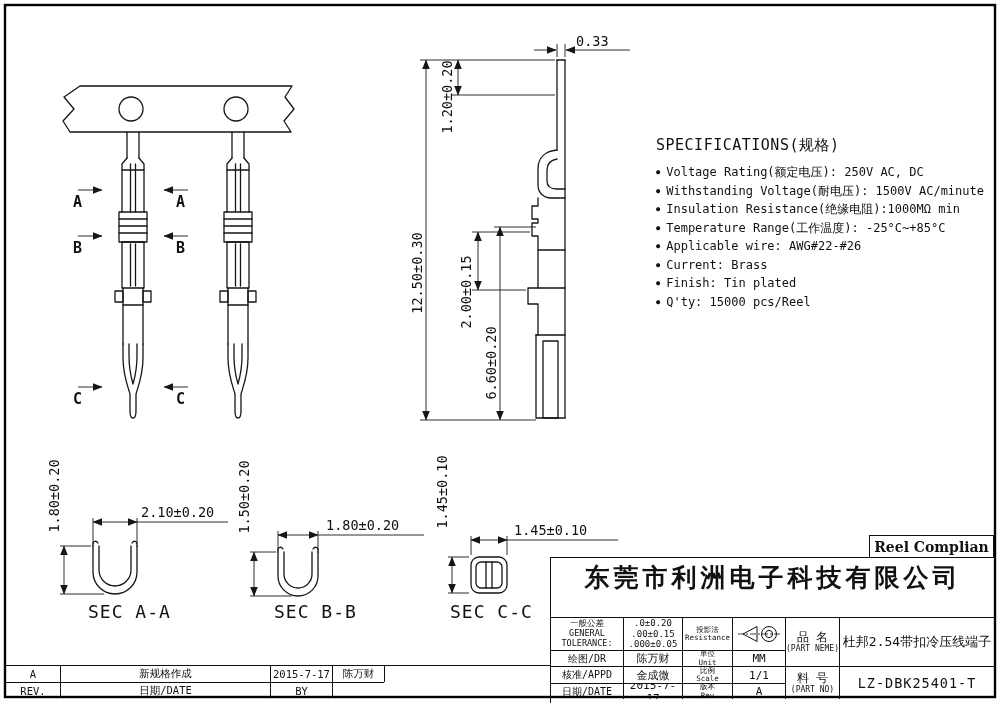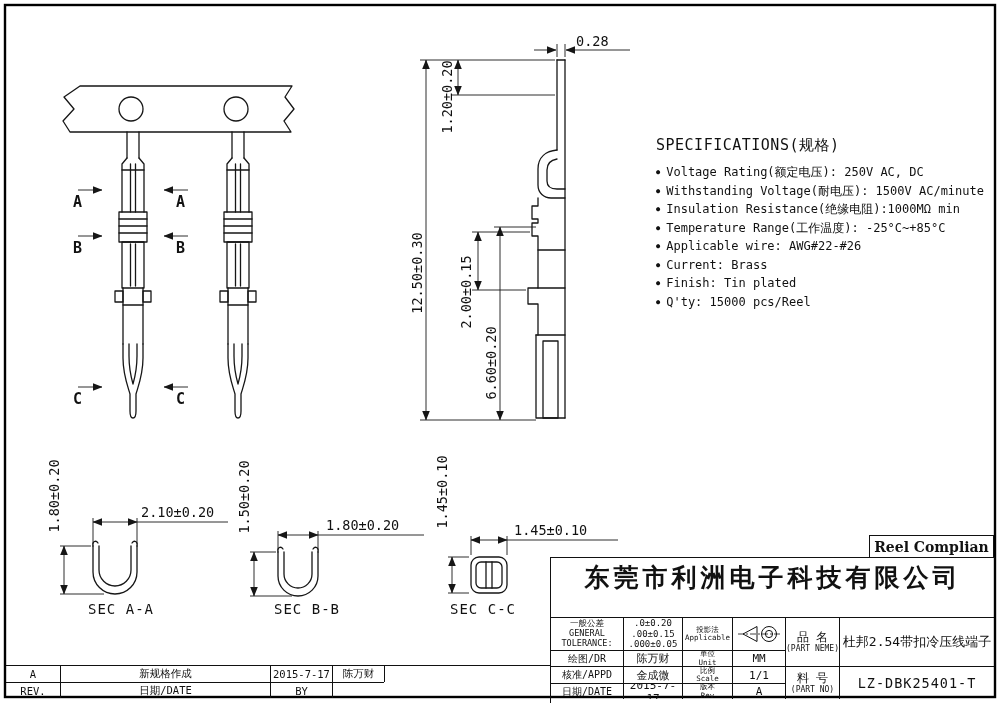--- a/index.html
+++ b/index.html
@@ -6,21 +6,21 @@
   .page{position:relative;width:1000px;height:703px;background:#ffffff;overflow:hidden;
         font-family:"DejaVu Sans Mono","DejaVu Sans","Liberation Sans",sans-serif;color:#111;}
   svg.art{position:absolute;left:0;top:0;}
   .part{fill:none;stroke:#161616;stroke-width:1.3;stroke-linejoin:round;stroke-linecap:round;}
   .thin{fill:none;stroke:#161616;stroke-width:0.9;}
   .frame{fill:none;stroke:#000;stroke-width:2.4;}
   .mk{fill:#161616;}
   .dim-t{position:absolute;font-size:13.5px;white-space:nowrap;letter-spacing:0;}
   .dv{transform:translate(-50%,-50%) rotate(-90deg);}
   .sl{position:absolute;font-size:15px;font-weight:600;}
-  .sec-t{position:absolute;font-size:14px;letter-spacing:1px;}
+  .sec-t{position:absolute;font-size:18px;letter-spacing:1px;}
   .specs{position:absolute;left:656px;top:136px;width:340px;}
   .specs-title{font-size:15px;letter-spacing:0.5px;margin-bottom:8px;}
   .specs ul{list-style:none;margin:0;padding:0;}
   .specs li{font-size:12px;line-height:18.5px;white-space:nowrap;}
   .specs li::before{content:"●";font-size:7px;vertical-align:2px;margin-right:6px;}
   
   .tb{position:absolute;left:550px;top:557px;width:445px;height:172px;box-sizing:border-box;
       border-left:1.5px solid #111;border-top:1.5px solid #111;}
   .company-cn{position:absolute;left:0;top:3px;width:100%;text-align:center;font-size:25px;
       font-weight:bold;letter-spacing:4px;font-family:"DejaVu Sans","Liberation Sans",sans-serif;}
@@ -185,21 +185,21 @@
       <line x1="469" y1="557" x2="448" y2="557"></line>
       <line x1="469" y1="593" x2="448" y2="593"></line>
       <line x1="452" y1="557" x2="452" y2="593" marker-start="url(#me)" marker-end="url(#me)"></line>
       <line x1="471" y1="555" x2="471" y2="536"></line>
       <line x1="507" y1="555" x2="507" y2="536"></line>
       <line x1="471" y1="540" x2="507" y2="540" marker-start="url(#me)" marker-end="url(#me)"></line>
       <line x1="507" y1="540" x2="618" y2="540"></line>
     </g>
   </svg>
 
-  <div class="dim-t" style="left:576px;top:33px">0.28</div>
+  <div class="dim-t" style="left:576px;top:33px">0.33</div>
   <div class="dim-t dv" style="left:447px;top:97px">1.20±0.20</div>
   <div class="dim-t dv" style="left:417px;top:273px">12.50±0.30</div>
   <div class="dim-t dv" style="left:466px;top:292px">2.00±0.15</div>
   <div class="dim-t dv" style="left:491px;top:363px">6.60±0.20</div>
   <div class="dim-t dv" style="left:54px;top:496px">1.80±0.20</div>
   <div class="dim-t" style="left:141px;top:504px">2.10±0.20</div>
   <div class="dim-t dv" style="left:244px;top:497px">1.50±0.20</div>
   <div class="dim-t" style="left:326px;top:517px">1.80±0.20</div>
   <div class="dim-t dv" style="left:442px;top:492px">1.45±0.10</div>
   <div class="dim-t" style="left:514px;top:522px">1.45±0.10</div>
@@ -240,21 +240,21 @@
         <div class="gen">GENERAL</div>
         <div class="gen">TOLERANCE:</div>
       </div>
       <div class="cell nbt">
         <div class="tol">.0±0.20</div>
         <div class="tol">.00±0.15</div>
         <div class="tol">.000±0.05</div>
       </div>
       <div class="cell nbt">
         <div class="tiny">投影法</div>
-        <div class="tiny">Applicable</div>
+        <div class="tiny">Resistance</div>
       </div>
       <div class="cell nbt">
         <svg width="46" height="26" viewBox="0 0 46 26">
           <path d="M7,13 L21,5.5 L21,20.5 Z" fill="none" stroke="#111" stroke-width="1"></path>
           <line x1="2" y1="13" x2="44" y2="13" stroke="#111" stroke-width="0.8" stroke-dasharray="6 2 2 2"></line>
           <circle cx="33" cy="13" r="7.5" fill="none" stroke="#111" stroke-width="1"></circle>
           <circle cx="33" cy="13" r="3.6" fill="none" stroke="#111" stroke-width="1"></circle>
         </svg>
       </div>
       <div class="cell rs2 nbt">

